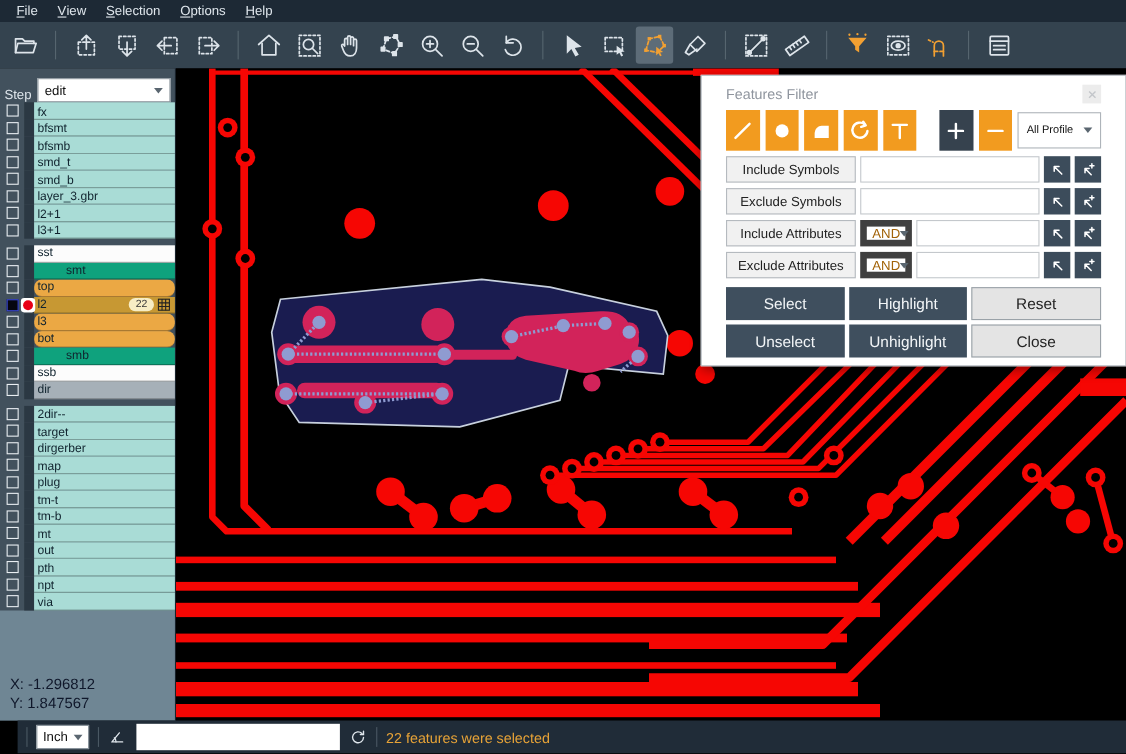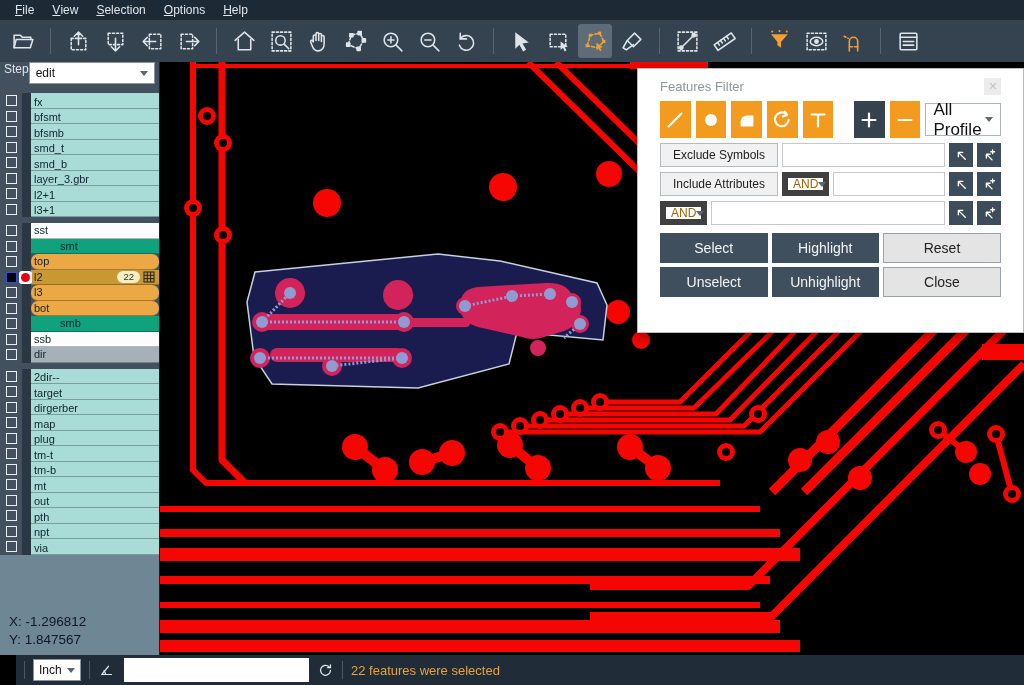--- a/index.html
+++ b/index.html
@@ -20,21 +20,21 @@
   .tbtn { width:34px; height:34px; display:flex; align-items:center; justify-content:center;
     color:#dde4ea; border-radius:3px; }
   .tbtn.accent { color:#f2a032; }
   .tbtn.active { background:#5d6c78; }
   .tsep { width:1px; height:26px; background:#56656f; margin:0 7px; }
 
   
   #sidebar { position:absolute; left:0; top:62px; width:160px; bottom:30px;
     background:#42515d; border-right:1px solid #18212a; z-index:20;
     display:flex; flex-direction:column; }
-  #step-row { height:31px; display:flex; align-items:flex-start; padding:0 4px; flex:0 0 auto; }
+  #step-row { height:31px; display:flex; align-items:flex-end; padding:0 4px; gap:5px; flex:0 0 auto; }
   #step-label { color:#dfe6ec; font-size:12px; }
   .fake-select { background:#fff; border:1px solid #8a949c; height:22px; flex:1;
     display:flex; align-items:center; padding:0 6px; font-size:12px; color:#111; }
   .chev { margin-left:auto; width:0; height:0; border-left:4px solid transparent;
     border-right:4px solid transparent; border-top:5px solid #5a6670; }
   #layer-list { flex:0 0 auto; }
   .lrow { height:15.5px; display:flex; align-items:stretch; position:relative; }
   .lcheck { width:22px; display:flex; align-items:center; justify-content:center; }
   .cbox { width:11px; height:11px; border:1.5px solid #e9eef2; }
   .cbox.checked { background:#06060f; border-color:#3a49d6; }
@@ -65,21 +65,21 @@
   .dlg-title-row { display:flex; align-items:center; height:20px; }
   .dlg-title { color:#8f959e; font-size:13px; }
   .dlg-close { margin-left:auto; width:17px; height:17px; background:#ececec; color:#c3c6ca;
     display:flex; align-items:center; justify-content:center; }
   .tools-row { display:flex; align-items:center; margin-top:5px; gap:5px; }
   .tool-btn { width:37px; height:37px; display:flex; align-items:center; justify-content:center; }
   .tool-btn.orange { background:#f29b1f; }
   .tool-btn.navy { background:#36424e; }
   .gap-before { margin-left:16px; }
   .profile { margin-left:auto; width:88px; height:33px; border:1px solid #aeb4ba;
-    display:flex; align-items:center; padding:0 7px; font-size:17px; color:#111; background:#fff; }
+    display:flex; align-items:center; padding:0 7px; font-size:10px; color:#111; background:#fff; }
   .frow { display:flex; align-items:center; margin-top:5px; gap:4px; height:24px; }
   .flabel { width:118px; height:24px; background:#f1f1f1; border:1px solid #b5babf; font-size:12px;
     color:#222; display:flex; align-items:center; justify-content:center; flex:0 0 auto; }
   .fand { width:47px; height:24px; background:#fff; border:6px solid #404040; font-size:12px;
     color:#a16207; display:flex; align-items:center; padding:0 5px; flex:0 0 auto; }
   .finput { flex:1; height:24px; border:1px solid #c4c8cc; background:#fff; min-width:10px;
     font-size:12px; padding:0 4px; }
   .fbtn { width:24px; height:24px; background:#3c4c5b; display:flex; align-items:center;
     justify-content:center; flex:0 0 auto; }
   .actions { margin-top:8px; display:grid; grid-template-columns:1fr 1fr 118px; gap:4px; }
@@ -737,20 +737,35 @@
               <path d="M5 12h14"></path>
             </svg>
           </div></div>
       <div class="profile">
         <span>All Profile</span>
         <span class="chev"></span>
       </div>
     </div>
     <div id="frows">
         <div class="frow">
+          <div class="flabel">Include Symbols</div>
+          <input class="finput" style="">
+          <div class="fbtn">
+            <svg viewBox="0 0 24 24" width="15" height="15" fill="none" stroke="#fff" stroke-width="2.2" stroke-linecap="round" stroke-linejoin="round">
+              <path d="M18 18L7 7M7 7h7M7 7v7"></path>
+            </svg>
+          </div>
+          <div class="fbtn">
+            <svg viewBox="0 0 24 24" width="15" height="15" fill="none" stroke="#fff" stroke-width="2.2" stroke-linecap="round" stroke-linejoin="round">
+              <path d="M16 19L7 10M7 10h6M7 10v6"></path>
+              <path d="M17 3v6M14 6h6"></path>
+            </svg>
+          </div>
+        </div>
+        <div class="frow">
           <div class="flabel">Exclude Symbols</div>
           <input class="finput" style="">
           <div class="fbtn">
             <svg viewBox="0 0 24 24" width="15" height="15" fill="none" stroke="#fff" stroke-width="2.2" stroke-linecap="round" stroke-linejoin="round">
               <path d="M18 18L7 7M7 7h7M7 7v7"></path>
             </svg>
           </div>
           <div class="fbtn">
             <svg viewBox="0 0 24 24" width="15" height="15" fill="none" stroke="#fff" stroke-width="2.2" stroke-linecap="round" stroke-linejoin="round">
               <path d="M16 19L7 10M7 10h6M7 10v6"></path>
@@ -771,20 +786,21 @@
             </svg>
           </div>
           <div class="fbtn">
             <svg viewBox="0 0 24 24" width="15" height="15" fill="none" stroke="#fff" stroke-width="2.2" stroke-linecap="round" stroke-linejoin="round">
               <path d="M16 19L7 10M7 10h6M7 10v6"></path>
               <path d="M17 3v6M14 6h6"></path>
             </svg>
           </div>
         </div>
         <div class="frow">
+          <div class="flabel">Exclude Attributes</div>
           <div class="fand">
             <span>AND</span>
             <span class="chev"></span>
           </div>
           <input class="finput" style="">
           <div class="fbtn">
             <svg viewBox="0 0 24 24" width="15" height="15" fill="none" stroke="#fff" stroke-width="2.2" stroke-linecap="round" stroke-linejoin="round">
               <path d="M18 18L7 7M7 7h7M7 7v7"></path>
             </svg>
           </div>

